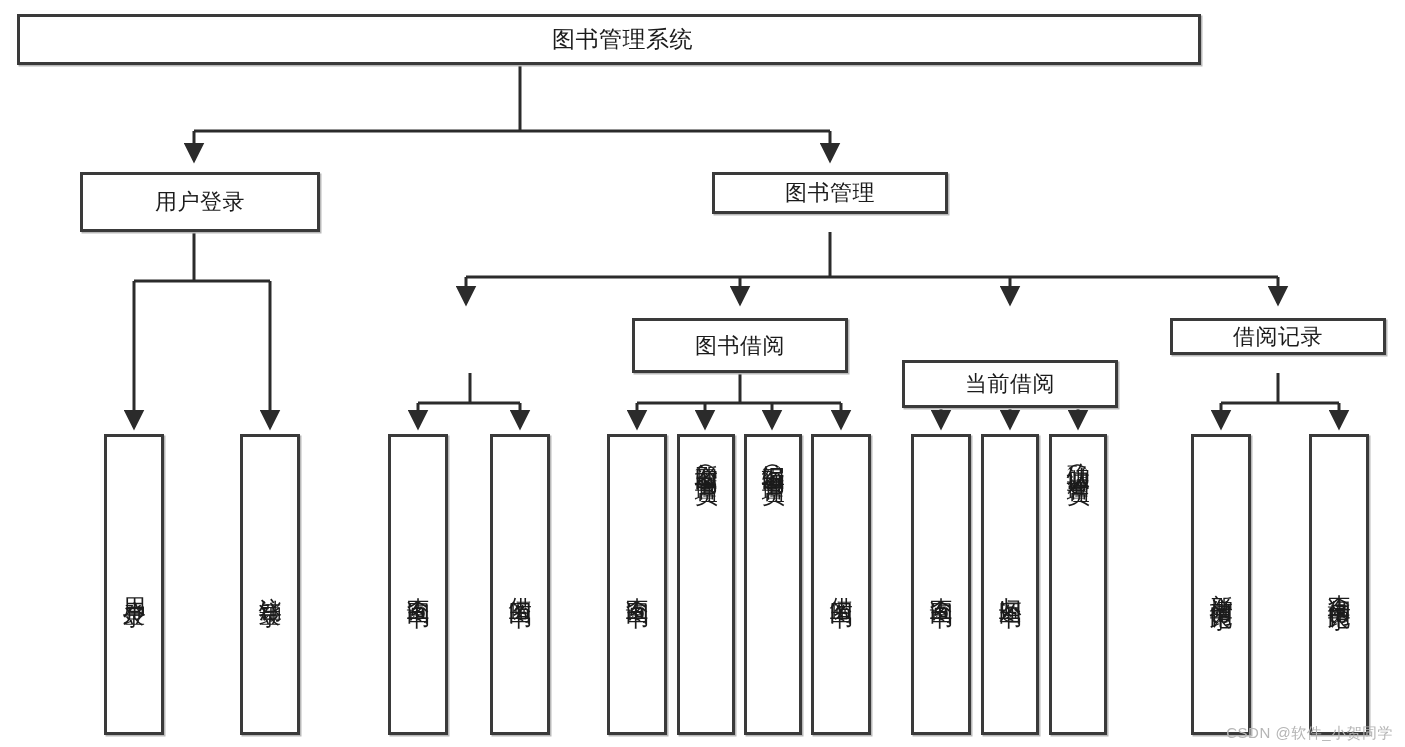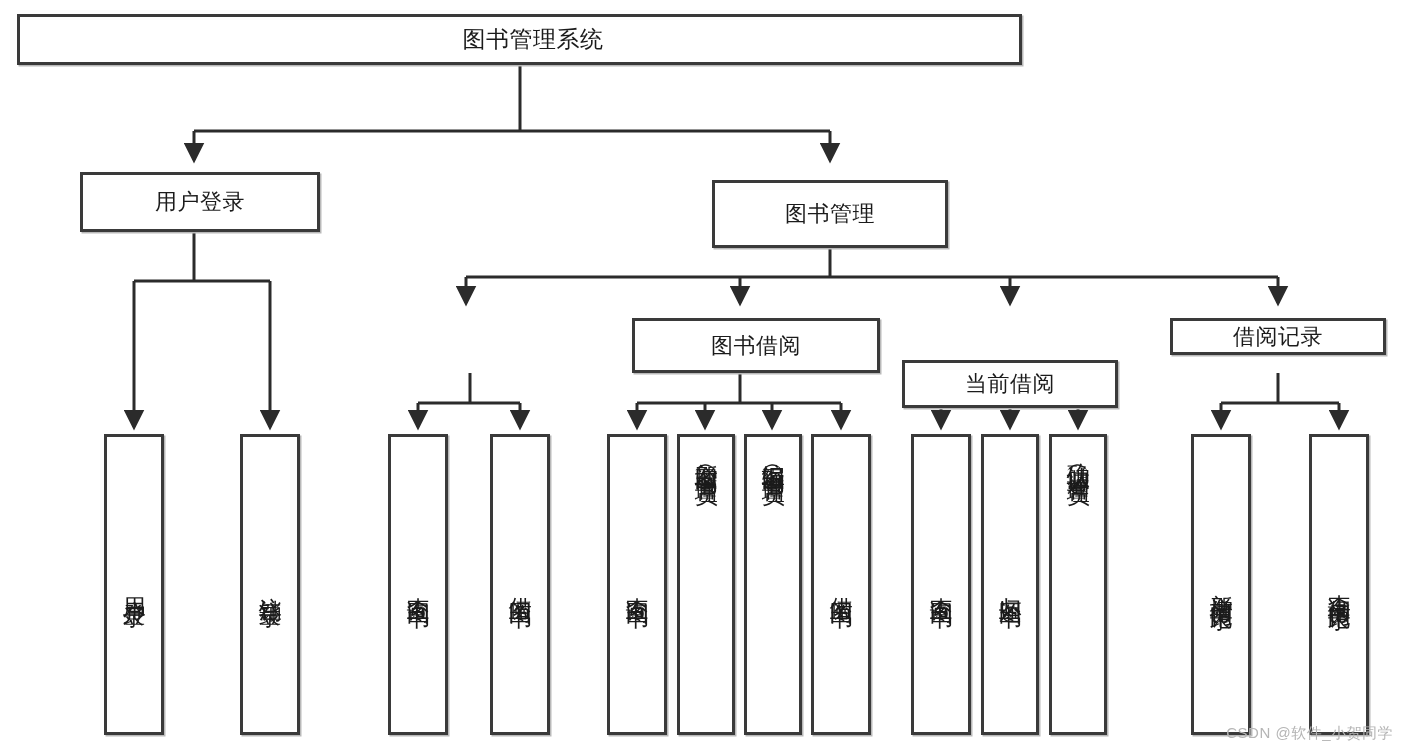--- a/index.html
+++ b/index.html
@@ -127,32 +127,32 @@
       <path d="M 1010 403 L 1010 427" marker-end="url(#arrow)"></path>
       <path d="M 1078 403 L 1078 427" marker-end="url(#arrow)"></path>
 
       <path d="M 1278 373 L 1278 403"></path>
       <path d="M 1221 403 L 1339 403"></path>
       <path d="M 1221 403 L 1221 427" marker-end="url(#arrow)"></path>
       <path d="M 1339 403 L 1339 427" marker-end="url(#arrow)"></path>
     </g>
   </svg>
 
-  <div class="node h h-root" style="left:17px; top:14px; width:1005px; height:51px;padding-left:27px;">
+  <div class="node h h-root" style="left:17px; top:14px; width:1184px; height:51px;padding-left:27px;">
     <span class="label">图书管理系统</span>
   </div>
 
   <div class="node h" style="left:80px; top:172px; width:240px; height:60px;">
     <span class="label">用户登录</span>
   </div>
-  <div class="node h" style="left:712px; top:180px; width:236px; height:68px;">
+  <div class="node h" style="left:712px; top:172px; width:236px; height:42px;">
     <span class="label">图书管理</span>
   </div>
 
-  <div class="node h" style="left:632px; top:318px; width:248px; height:55px;">
+  <div class="node h" style="left:632px; top:318px; width:216px; height:55px;">
     <span class="label">图书借阅</span>
   </div>
   <div class="node h" style="left:902px; top:318px; width:216px; height:48px;margin-top:42px;">
     <span class="label">当前借阅</span>
   </div>
   <div class="node h" style="left:1170px; top:318px; width:216px; height:37px;">
     <span class="label">借阅记录</span>
   </div>
 
   <div class="node v centered" style="left:104px; top:434px; width:60px; height:301px;">

